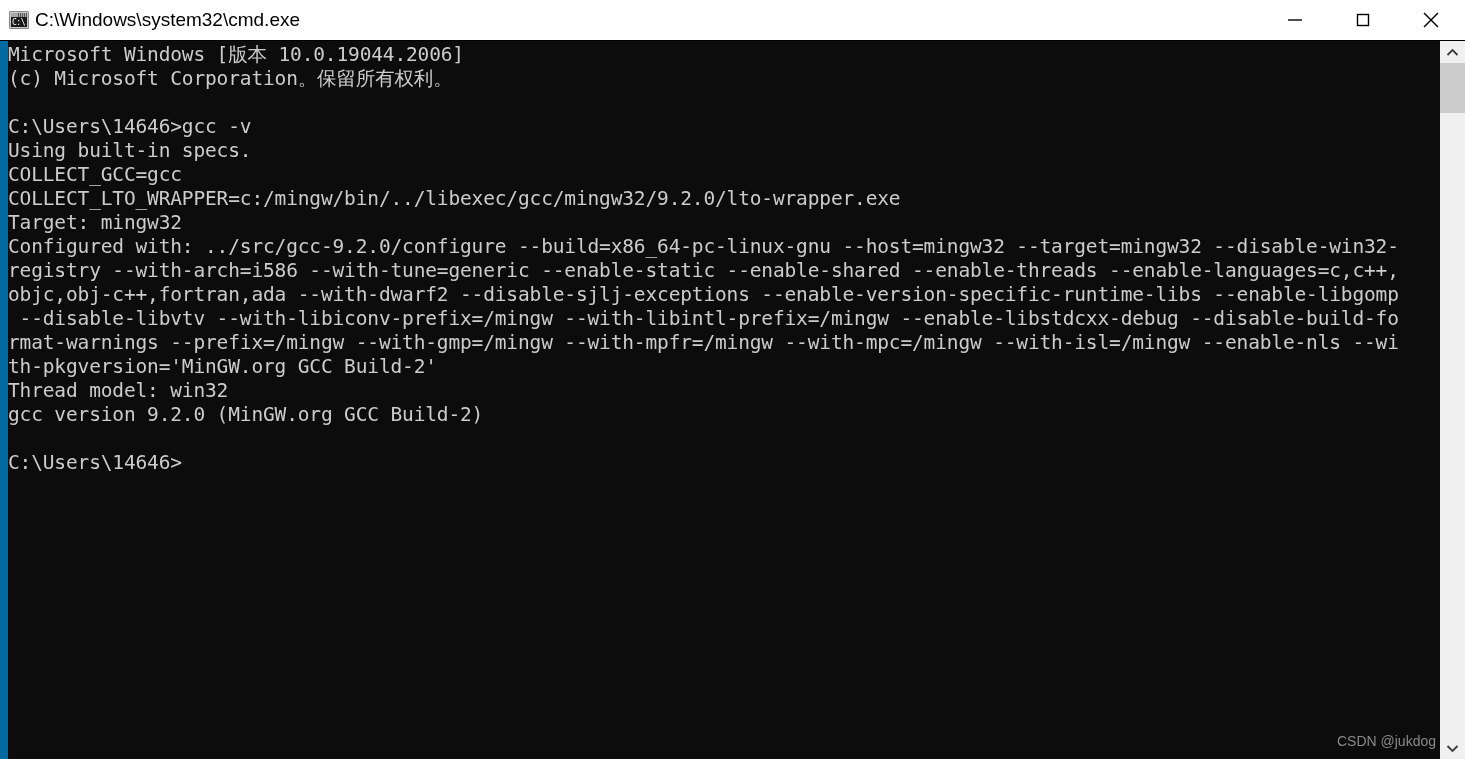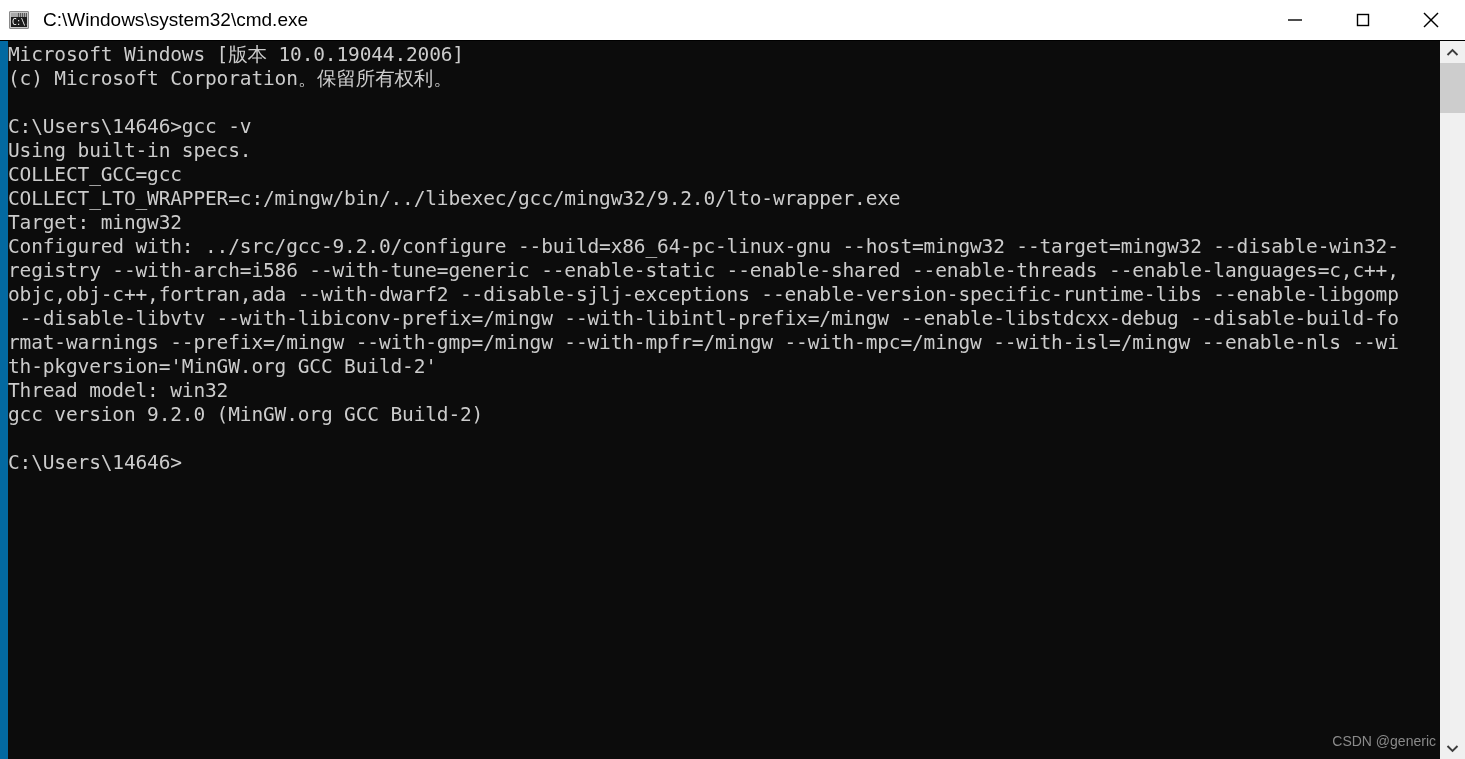--- a/index.html
+++ b/index.html
@@ -74,21 +74,21 @@
     line-height: 11px;
     letter-spacing: -0.5px;
     text-align: left;
     padding-left: 1px;
     overflow: hidden;
   }
   .title-text {
     font-family: "Liberation Sans", sans-serif;
     font-size: 19px;
     color: #000000;
-    margin-left: 14px;
+    margin-left: 6px;
     white-space: nowrap;
   }
 
   .window-controls {
     display: flex;
     flex: 0 0 auto;
     height: 40px;
   }
   .win-btn {
     width: 68px;
@@ -243,15 +243,15 @@
     <div class="sb-track">
       <div class="sb-thumb"></div>
     </div>
     <div class="sb-arrow bottom">
       <svg width="13" height="9" viewBox="0 0 13 9">
         <polyline points="1.5,2 6.5,7 11.5,2" fill="none" stroke="#3c3c3c" stroke-width="1.9"></polyline>
       </svg>
     </div>
   </div>
 
-  <div class="watermark">CSDN @generic</div>
+  <div class="watermark">CSDN @jukdog</div>
 
 </div>
 
 </body></html>

